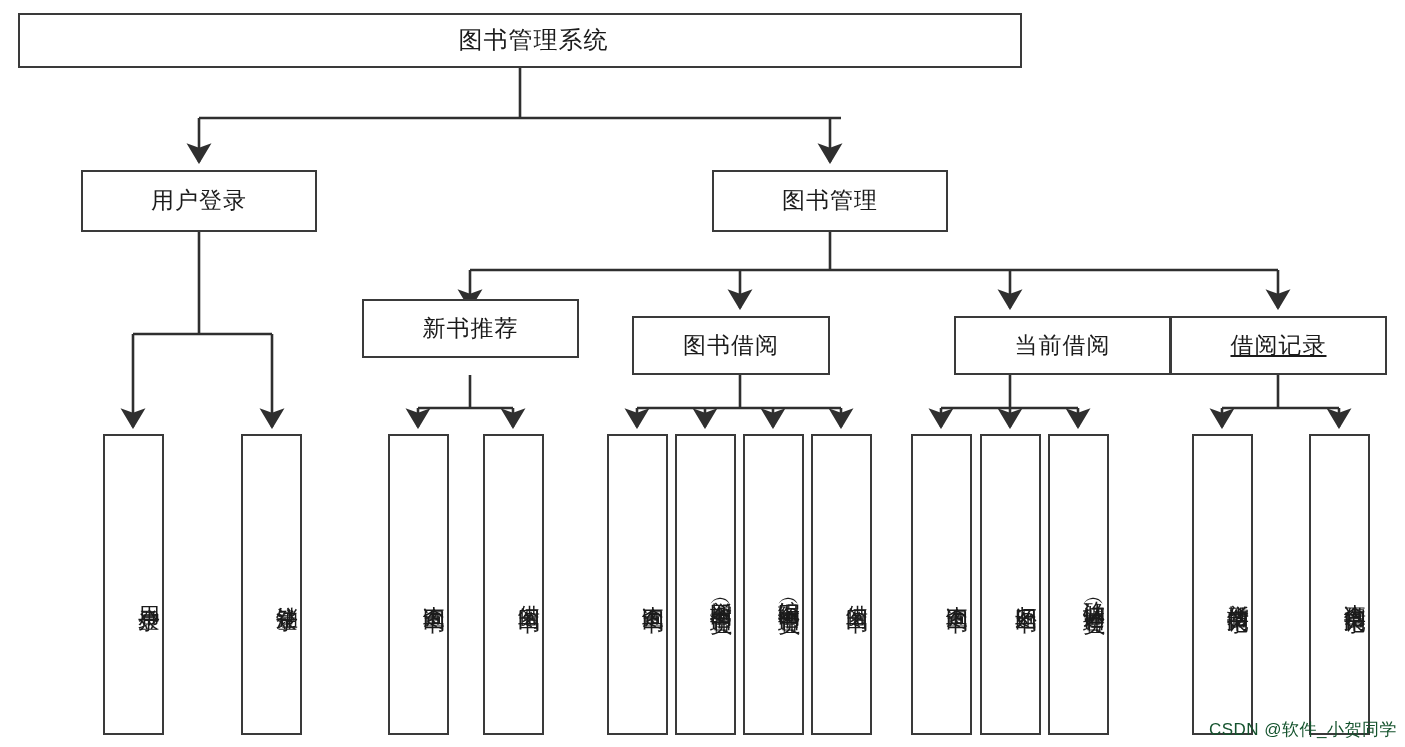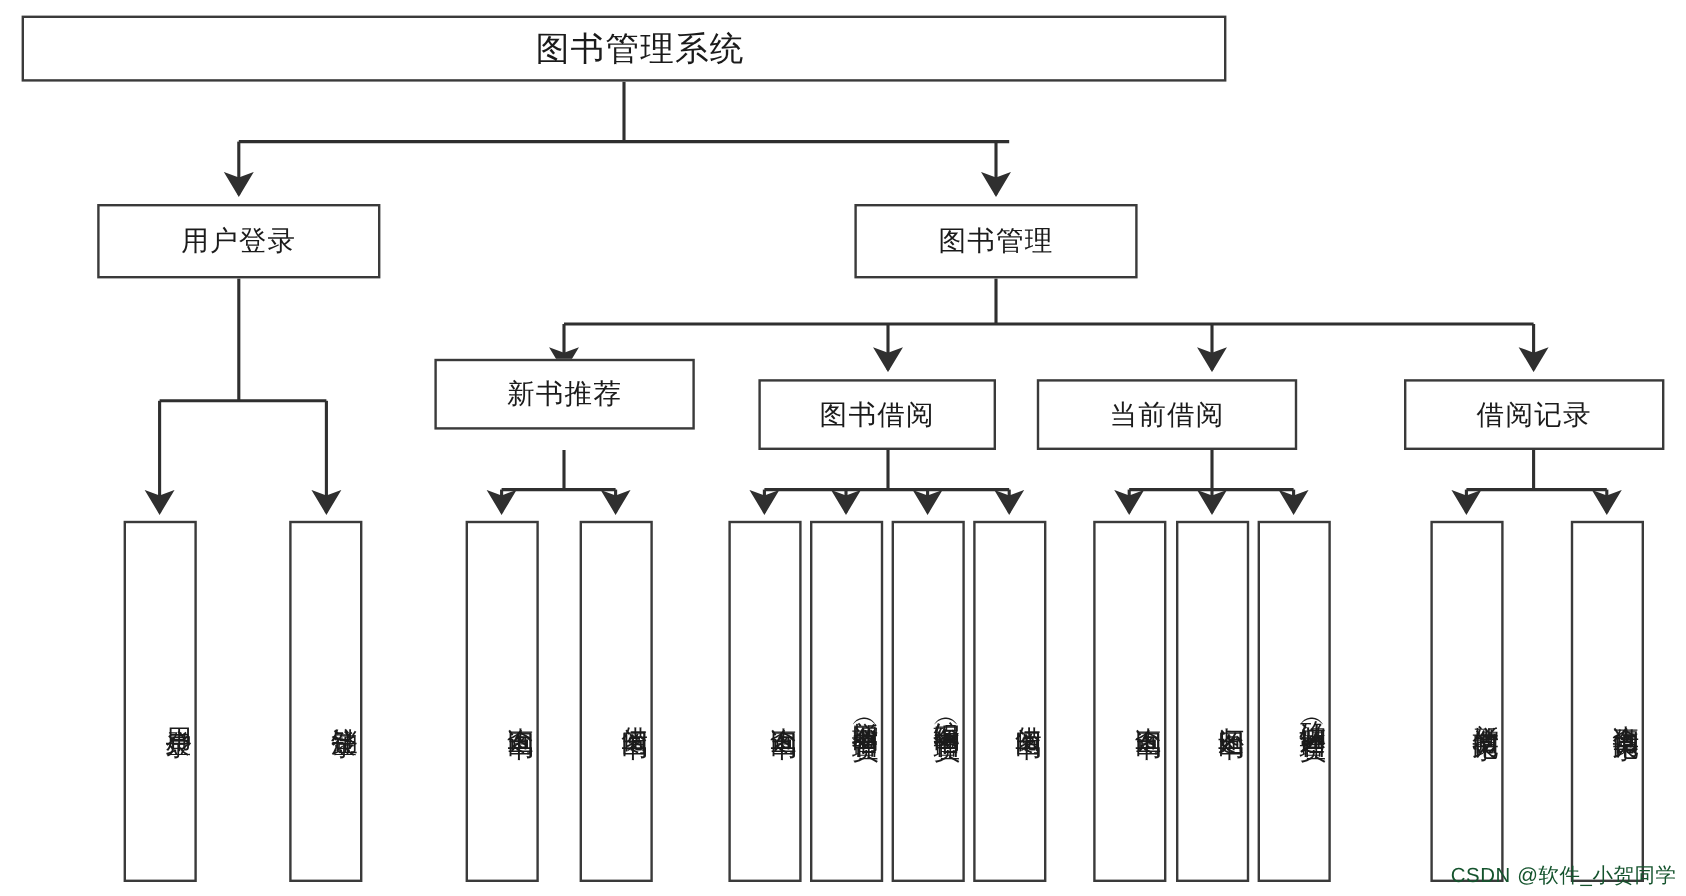--- a/index.html
+++ b/index.html
@@ -47,21 +47,21 @@
     text-orientation: upright;
     font-size: 22px;
     line-height: 1.22;
     letter-spacing: 2px;
     padding-top: 14px;
     align-items: flex-start;
     justify-content: center;
     white-space: normal;
   }
   .node.root {
-    font-size: 28px;
+    font-size: 24px;
     padding-left: 27px;
   }
   .node .label {
     display: block;
   }
   #watermark {
     position: absolute;
     right: 8px;
     bottom: 6px;
     font-size: 17px;
@@ -136,24 +136,24 @@
   <div class="node horiz" style="left:712px; top:170px; width:236px; height:62px;">
     <span class="label">图书管理</span>
   </div>
 
   <div class="node horiz" style="left:362px; top:299px; width:217px; height:59px;">
     <span class="label">新书推荐</span>
   </div>
   <div class="node horiz" style="left:632px; top:316px; width:198px; height:59px;">
     <span class="label">图书借阅</span>
   </div>
-  <div class="node horiz" style="left:864px; top:316px; width:217px; height:59px;justify-content:center;">
+  <div class="node horiz" style="left:954px; top:316px; width:217px; height:59px;justify-content:center;">
     <span class="label">当前借阅</span>
   </div>
-  <div class="node horiz" style="left:1170px; top:316px; width:217px; height:59px;">
+  <div class="node horiz" style="left:1170px; top:316px; width:217px; height:59px;text-decoration:underline;">
     <span class="label">借阅记录</span>
   </div>
 
   <div class="node vert" style="left:103px; top:434px; width:61px; height:301px;">
     <span class="label">用户登录</span>
   </div>
   <div class="node vert" style="left:241px; top:434px; width:61px; height:301px;">
     <span class="label">注销登录</span>
   </div>
 

